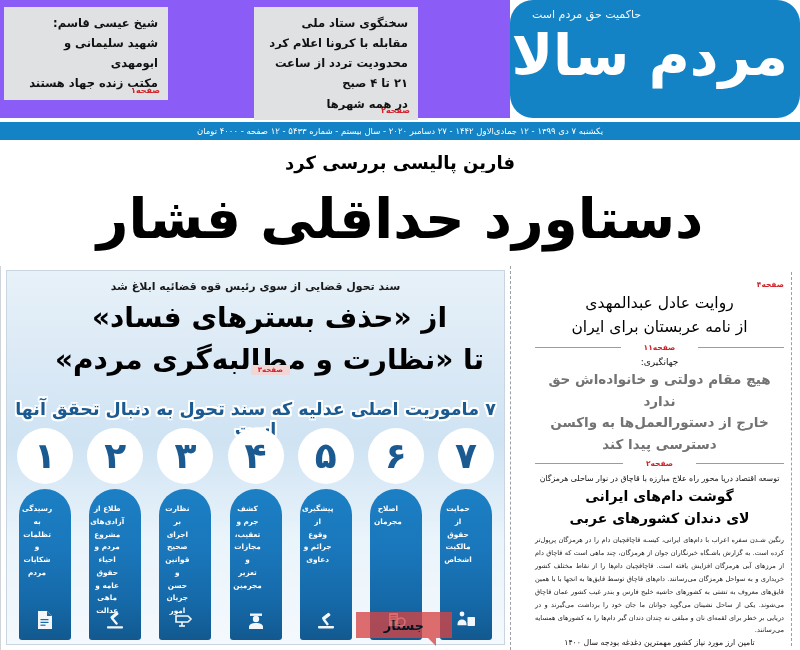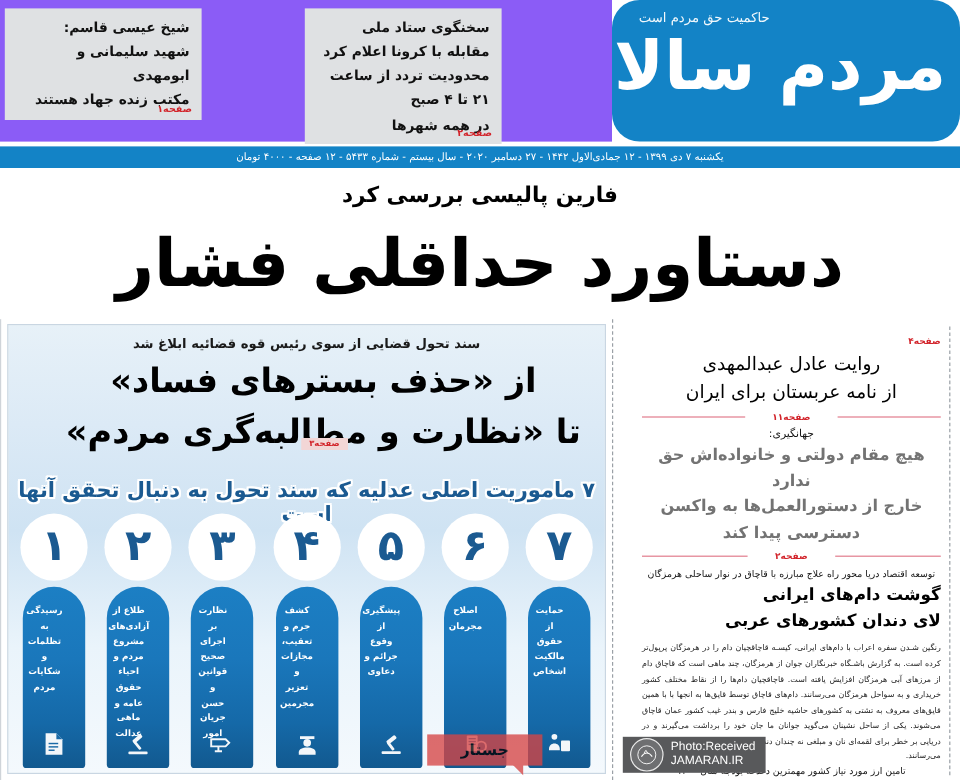--- a/index.html
+++ b/index.html
@@ -248,20 +248,21 @@
     font-size: 7.8px;
     text-align: center;
     color: #111;
     line-height: 1.5;
     margin-bottom: 1px;
   }
   .story-h3 {
     font-size: 14px;
     font-weight: bold;
     line-height: 1.55;
+    text-align: center;
     color: #000;
     white-space: pre-line;
   }
   .story-body {
     font-size: 6.6px;
     line-height: 1.95;
     text-align: justify;
     color: #222;
     margin-top: 5px;
     column-count: 1;
@@ -538,33 +539,20 @@
 لای دندان کشورهای عربی</div>
         <div class="story-body">رنگین شـدن سفره اعراب با دام‌های ایرانی، کیسـه قاچاقچیان دام را در هرمزگان پرپول‌تر کرده است. به گزارش باشـگاه خبرنگاران جوان از هرمزگان، چند ماهی است که قاچاق دام از مرزهای آبی هرمزگان افزایش یافته است. قاچاقچیان دام‌ها را از نقاط مختلف کشور خریداری و به سواحل هرمزگان می‌رسانند. دام‌های قاچاق توسط قایق‌ها به انجها با با همین قایق‌های معروف به تشتی به کشورهای حاشیه خلیج فارس و بندر غیب کشور عمان قاچاق می‌شوند. یکی از ساحل نشینان می‌گوید جوانان ما جان خود را برداشت می‌گیرند و در دریایی بر خطر برای لقمه‌ای نان و مبلغی نه چندان دندان گیر دام‌ها را به کشورهای همسایه می‌رسانند.</div>
 
 
         <div class="story-kicker-small">تامین ارز مورد نیاز کشور مهمترین دغدغه بودجه سال ۱۴۰۰</div>
         <div class="story-h4">سرنوشت ارز ۴۲۰۰ تومانی
 در دست بهارستانی‌ها</div>
 
       </div>
 
-      <div class="photo-credit">
-        <div class="seal">
-          <svg viewBox="0 0 24 24" width="18" height="18" aria-hidden="true">
-            <circle cx="12" cy="12" r="10" fill="none" stroke="#ffffff" stroke-width="1"></circle>
-            <path d="M6 14c2-3 4-4 6-4s4 1 6 4" fill="none" stroke="#ffffff" stroke-width="1.2"></path>
-            <path d="M9 10l2-3 2 3" fill="none" stroke="#ffffff" stroke-width="1"></path>
-          </svg>
-        </div>
-        <div class="lines">
-          <span>Photo:Received</span>
-          <span>JAMARAN.IR</span>
-        </div>
-      </div>
     </div>
 
     <div class="infographic">
       <div class="divider-v"></div>
       <div class="info-inner">
 
         <div class="info-kicker">سند تحول قضایی از سوی رئیس قوه قضائیه ابلاغ شد</div>
         <div class="info-title">از «حذف بسترهای فساد»
 تا «نظارت و مطالبه‌گری مردم»</div>
         <div class="info-pagetag">صفحه۳</div>

